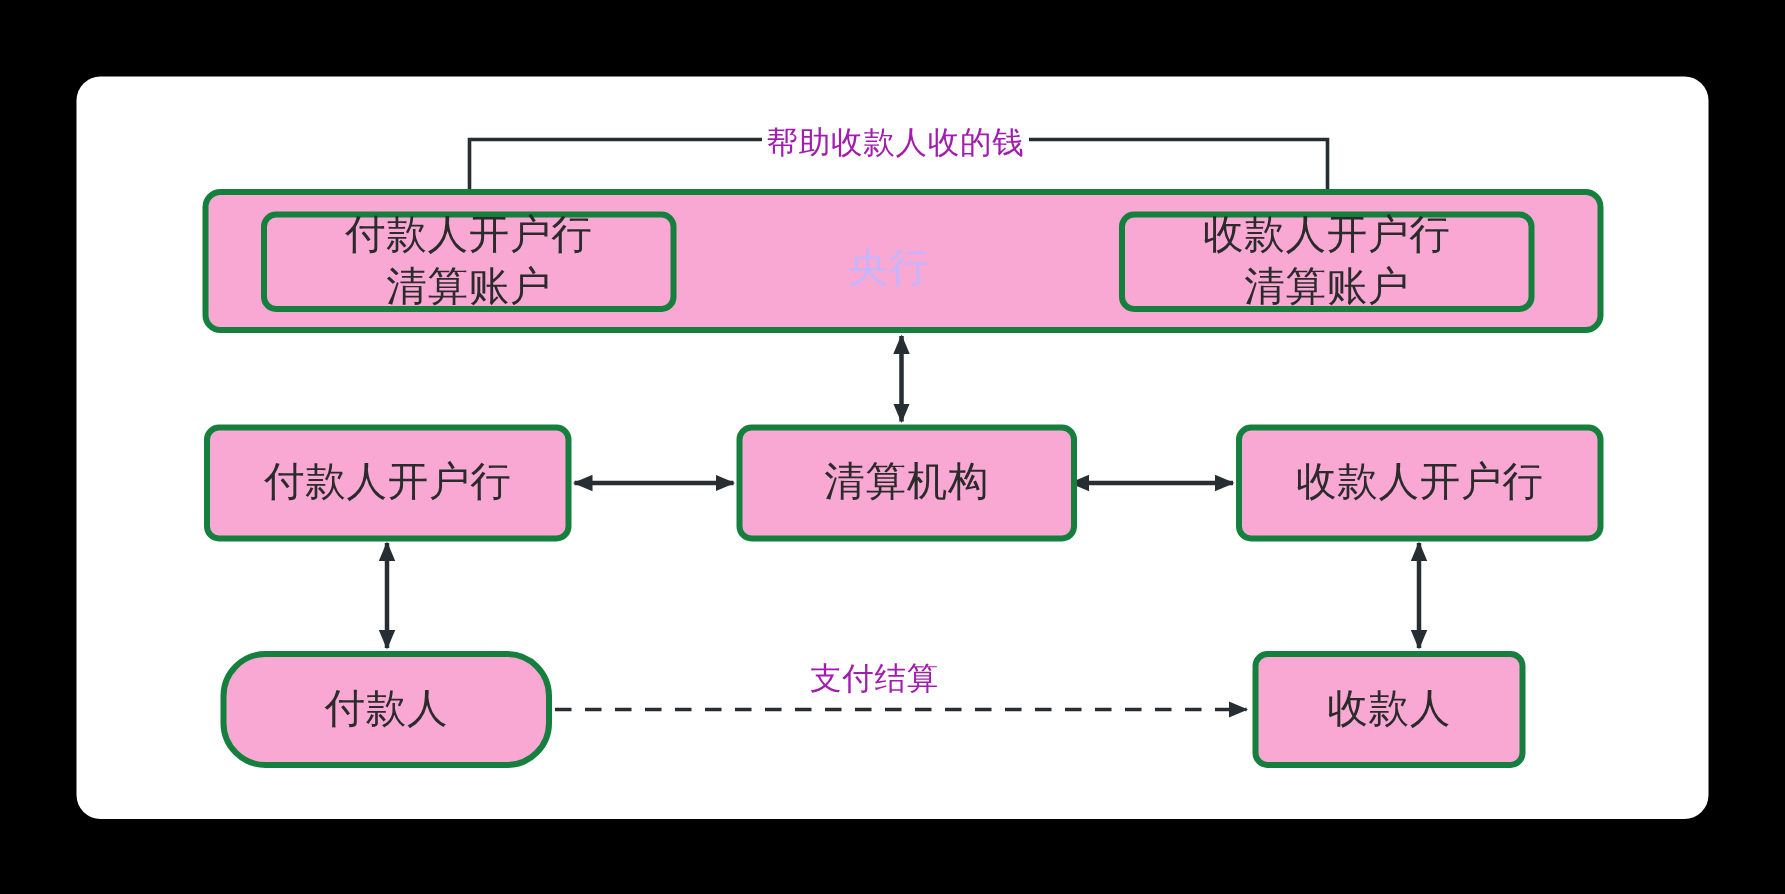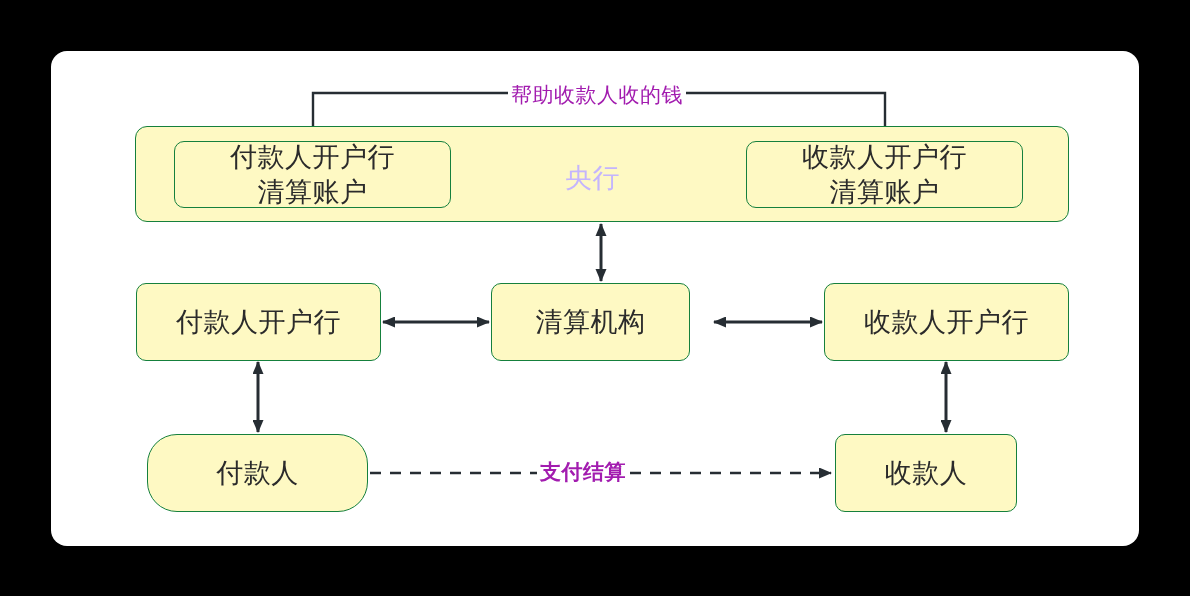--- a/index.html
+++ b/index.html
@@ -32,22 +32,22 @@
     position: absolute;
     left: 0;
     top: 0;
     width: 1190px;
     height: 596px;
     pointer-events: none;
   }
   .node {
     position: absolute;
     box-sizing: border-box;
-    background: #fef9c3;
-    border: 1px solid #15803d;
+    background: #f9a8d4;
+    border: 4px solid #15803d;
     border-radius: 10px;
     display: flex;
     align-items: center;
     justify-content: center;
     text-align: left;
     color: #2b2b2b;
     font-size: 27px;
     line-height: 1.26;
     letter-spacing: 0.5px;
   }
@@ -140,33 +140,33 @@
 
   <div class="node two-line" style="left:746px; top:141px; width:277px; height:67px;">
     <span>收款人开户行</span>
     <span>清算账户</span>
   </div>
 
   <div class="node" style="left:136px; top:283px; width:245px; height:78px;">
     <span>付款人开户行</span>
   </div>
 
-  <div class="node" style="left:491px; top:283px; width:199px; height:78px;">
+  <div class="node" style="left:491px; top:283px; width:227px; height:78px;">
     <span>清算机构</span>
   </div>
 
   <div class="node" style="left:824px; top:283px; width:245px; height:78px;">
     <span>收款人开户行</span>
   </div>
 
   <div class="node" style="left:147px; top:434px; width:221px; height:78px;border-radius:30px;">
     <span>付款人</span>
   </div>
 
   <div class="node" style="left:835px; top:434px; width:182px; height:78px;">
     <span>收款人</span>
   </div>
 
   <div class="edge-label" style="left:508px; top:85px;">帮助收款人收的钱</div>
 
-  <div class="edge-label" style="left:537px; top:462px;font-weight:bold;">支付结算</div>
+  <div class="edge-label" style="left:537px; top:442px;">支付结算</div>
 
 </div>
 
 </body></html>

